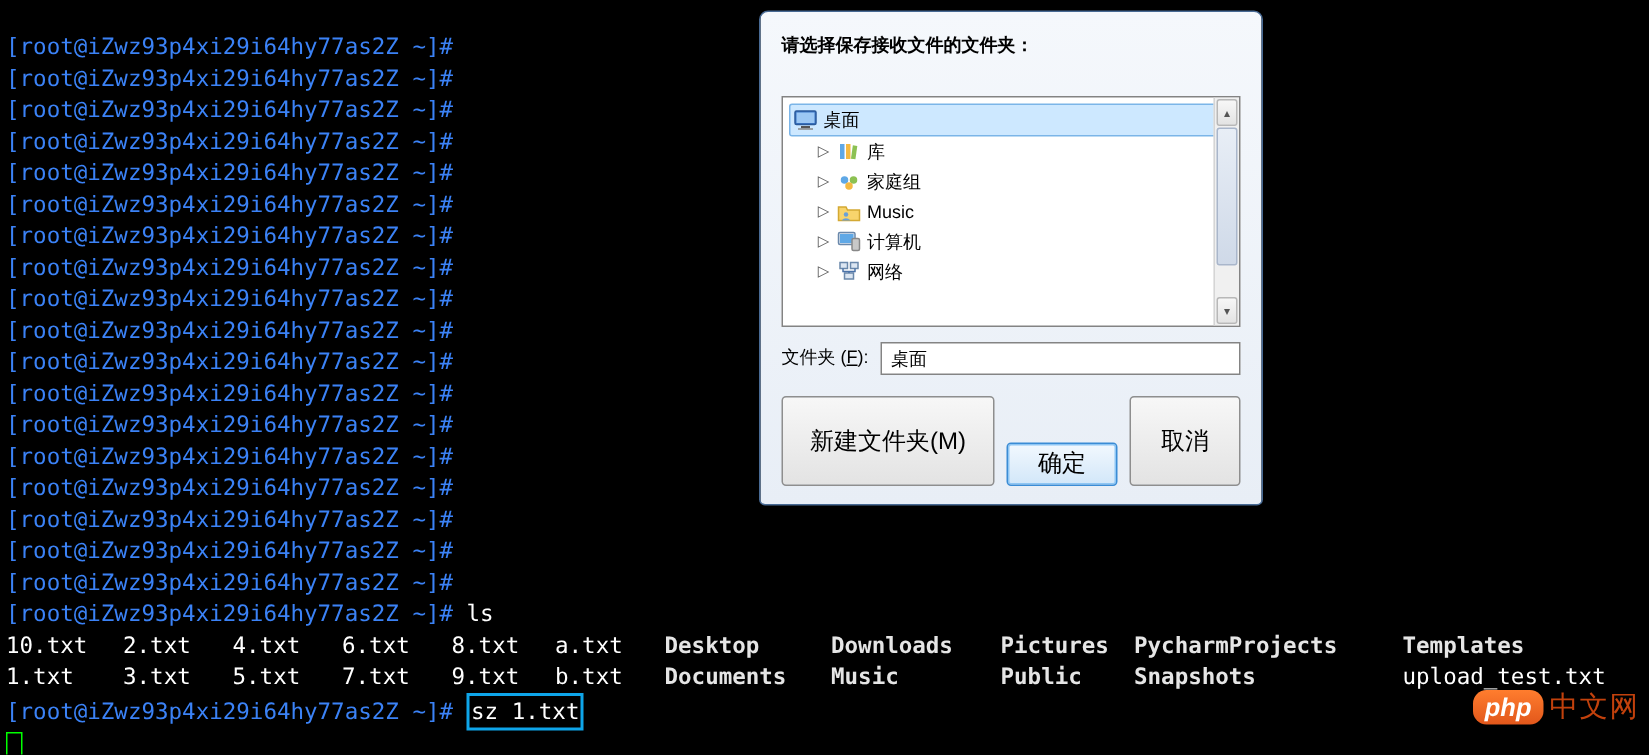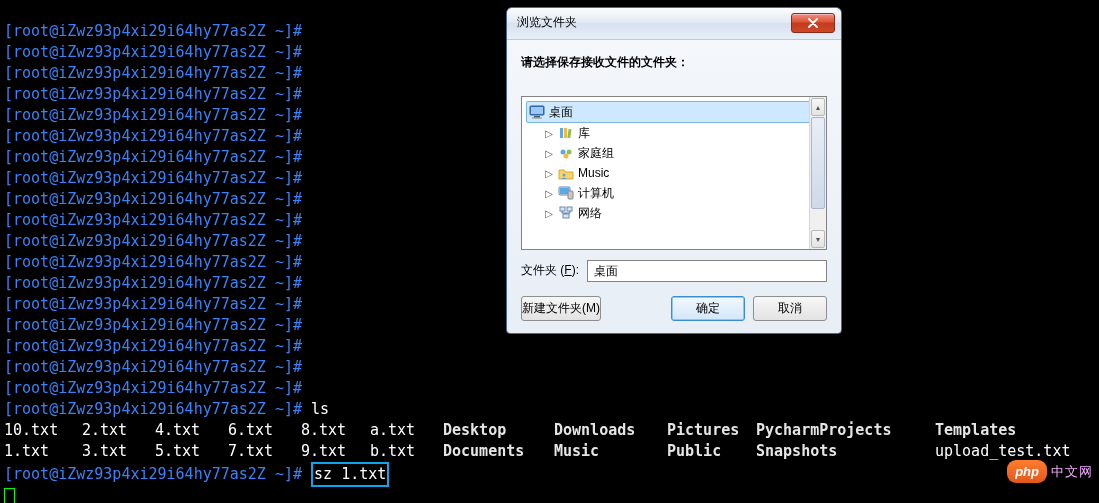--- a/index.html
+++ b/index.html
@@ -136,53 +136,54 @@
   }
   .btn-row {
     display: flex;
     gap: 8px;
     justify-content: flex-end;
     margin-top: 14px;
   }
   .btn-row .newf { margin-right: auto; }
   .btn {
     min-width: 74px;
-    padding: 3px 0;
+    padding: 3px 18px;
     background: linear-gradient(#f7f7f7, #e3e3e3);
     border: 1px solid #8e8e8e;
     border-radius: 3px;
-    font-size: 12px;
+    font-size: 16px;
     font-family: inherit;
   }
   .btn.default {
     border: 1px solid #3b8cd5;
     box-shadow: 0 0 0 1px #8ec6f4 inset;
     background: linear-gradient(#f2f8fe, #d2e7f9);
+    margin-top: 31px;
   }
 
   .watermark {
     position: absolute;
     right: 6px;
     bottom: 20px;
     display: flex;
     align-items: center;
     gap: 4px;
     font-family: sans-serif;
   }
   .watermark .pill {
     background: linear-gradient(#ff7d2e,#e2571b);
     border-radius: 9px;
     padding: 1px 8px;
     color: #fff;
-    font-size: 13px;
+    font-size: 17px;
     font-weight: bold;
     font-style: italic;
     text-align: right;
   }
-  .watermark .cn { color: #f0abfc; font-size: 13px; letter-spacing: 1px;}
+  .watermark .cn { color: #c2410c; font-size: 19px; letter-spacing: 1px;}
 </style>
 </head>
 <body>
 
 <div class="terminal">
 <span class="prompt">[root@iZwz93p4xi29i64hy77as2Z ~]#</span>
 <span class="prompt">[root@iZwz93p4xi29i64hy77as2Z ~]#</span>
 <span class="prompt">[root@iZwz93p4xi29i64hy77as2Z ~]#</span>
 <span class="prompt">[root@iZwz93p4xi29i64hy77as2Z ~]#</span>
 <span class="prompt">[root@iZwz93p4xi29i64hy77as2Z ~]#</span>
@@ -198,28 +199,20 @@
 <span class="prompt">[root@iZwz93p4xi29i64hy77as2Z ~]#</span>
 <span class="prompt">[root@iZwz93p4xi29i64hy77as2Z ~]#</span>
 <span class="prompt">[root@iZwz93p4xi29i64hy77as2Z ~]#</span>
 <span class="prompt">[root@iZwz93p4xi29i64hy77as2Z ~]#</span>
 <span><span class="prompt">[root@iZwz93p4xi29i64hy77as2Z ~]#</span> <span>ls</span></span>
 <div class="ls-row"><span class="ls-col c0 file">10.txt</span><span class="ls-col c1 file">2.txt</span><span class="ls-col c2 file">4.txt</span><span class="ls-col c3 file">6.txt</span><span class="ls-col c4 file">8.txt</span><span class="ls-col c5 file">a.txt</span><span class="ls-col c6 dir">Desktop</span><span class="ls-col c7 dir">Downloads</span><span class="ls-col c8 dir">Pictures</span><span class="ls-col c9 dir">PycharmProjects</span><span class="ls-col c10 dir">Templates</span></div><div class="ls-row"><span class="ls-col c0 file">1.txt</span><span class="ls-col c1 file">3.txt</span><span class="ls-col c2 file">5.txt</span><span class="ls-col c3 file">7.txt</span><span class="ls-col c4 file">9.txt</span><span class="ls-col c5 file">b.txt</span><span class="ls-col c6 dir">Documents</span><span class="ls-col c7 dir">Music</span><span class="ls-col c8 dir">Public</span><span class="ls-col c9 dir">Snapshots</span><span class="ls-col c10 file">upload_test.txt</span></div><span><span class="prompt">[root@iZwz93p4xi29i64hy77as2Z ~]#</span> <span class="highlight-box">sz 1.txt</span></span>
 <span class="cursor"></span>
 </div>
 
 <div class="dialog">
-  <div class="titlebar">
-    <span>浏览文件夹</span>
-    <div class="close-btn">
-      <svg viewBox="0 0 10 10">
-          <path d="M1 1 L9 9 M9 1 L1 9" stroke="#fff" stroke-width="1.8" stroke-linecap="round"></path>
-        </svg>
-    </div>
-  </div>
   <div class="dlg-body">
     <div class="instr">请选择保存接收文件的文件夹：</div>
 
     <div class="tree-wrap">
       <div class="tree">
         <div class="tree-row sel">
           <span class="ticon">
               <svg viewBox="0 0 16 16">
                 <rect x="1" y="2" width="14" height="9" rx="1" fill="#3c78c8" stroke="#2a5a9c"></rect>
                 <rect x="2" y="3" width="12" height="7" fill="#9cc8f4"></rect>

